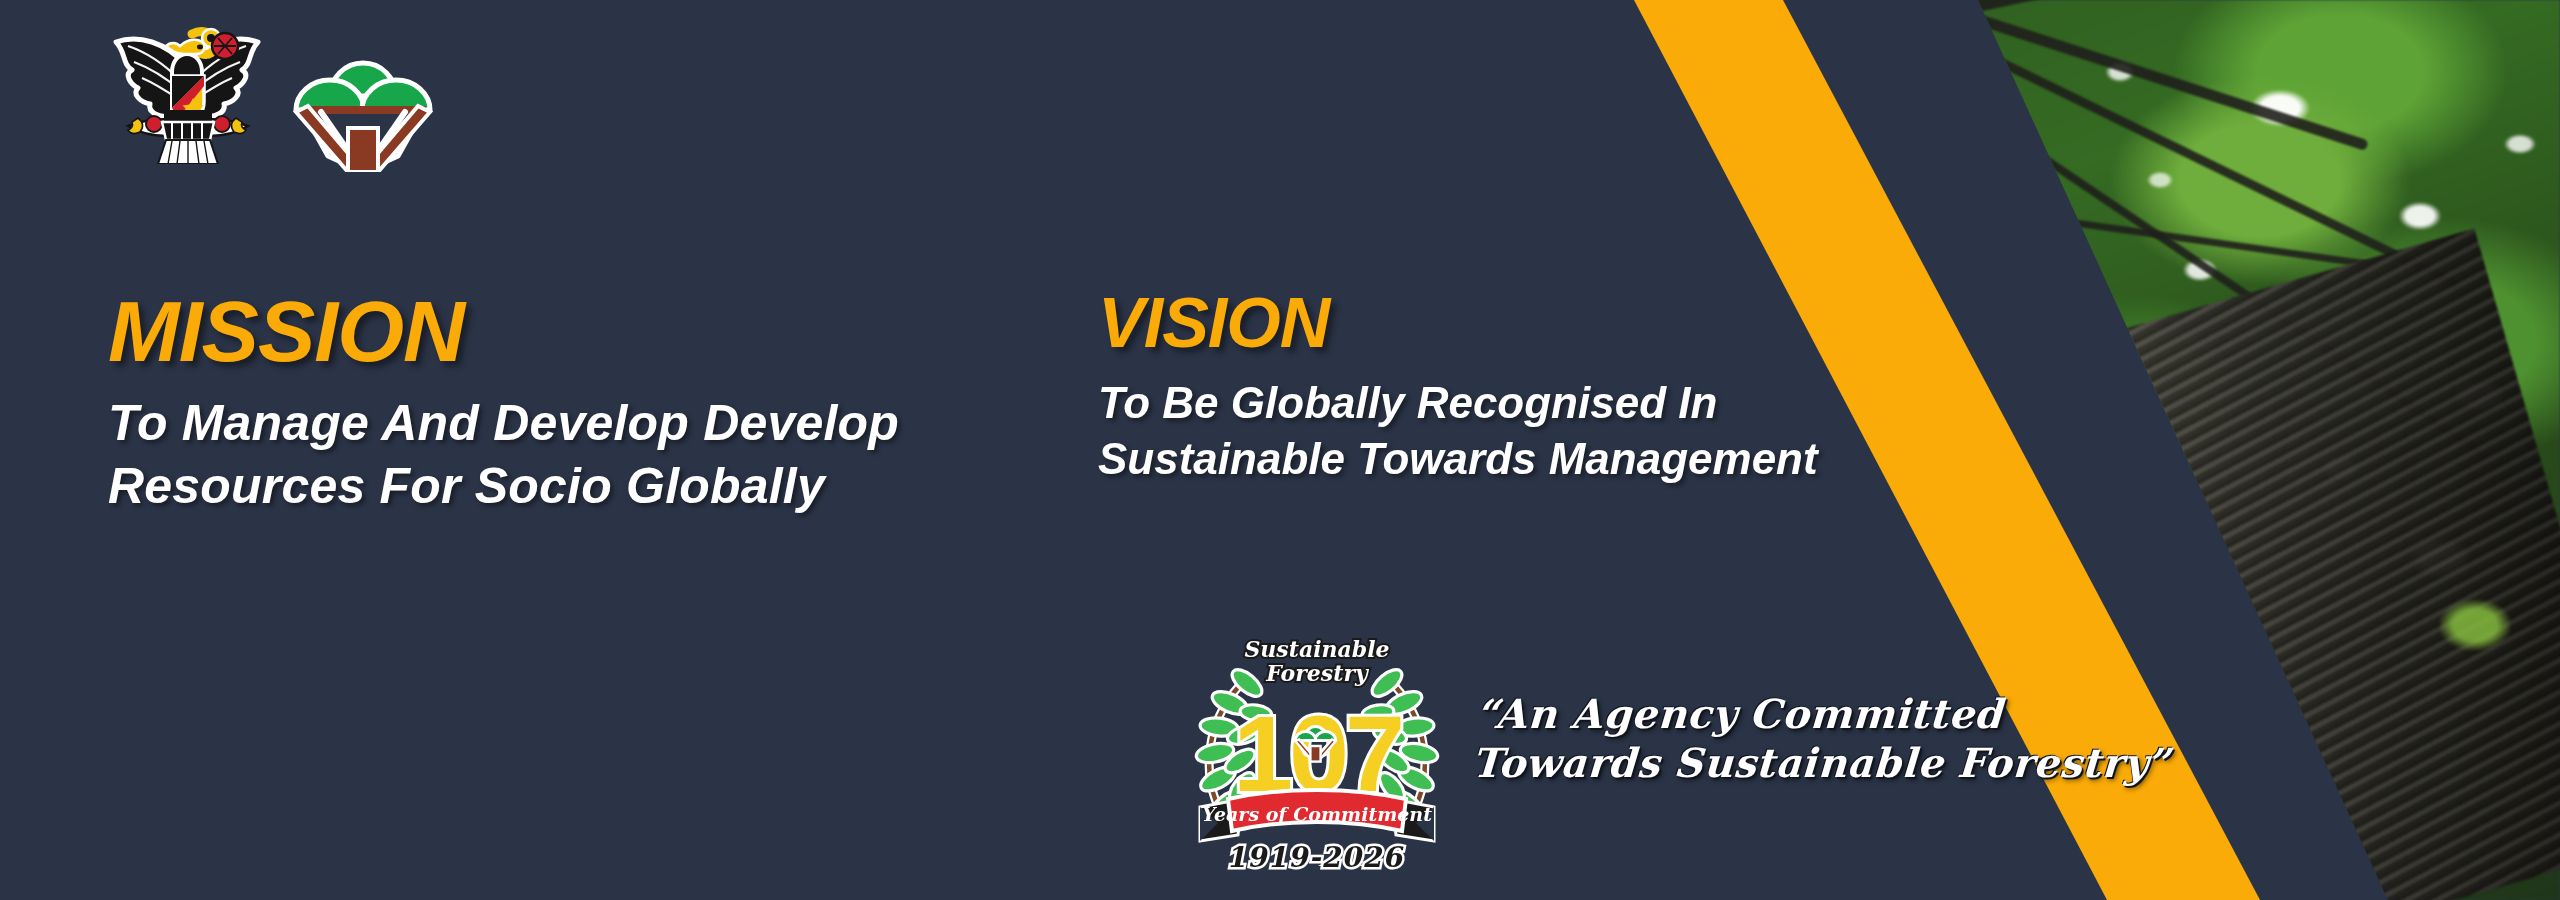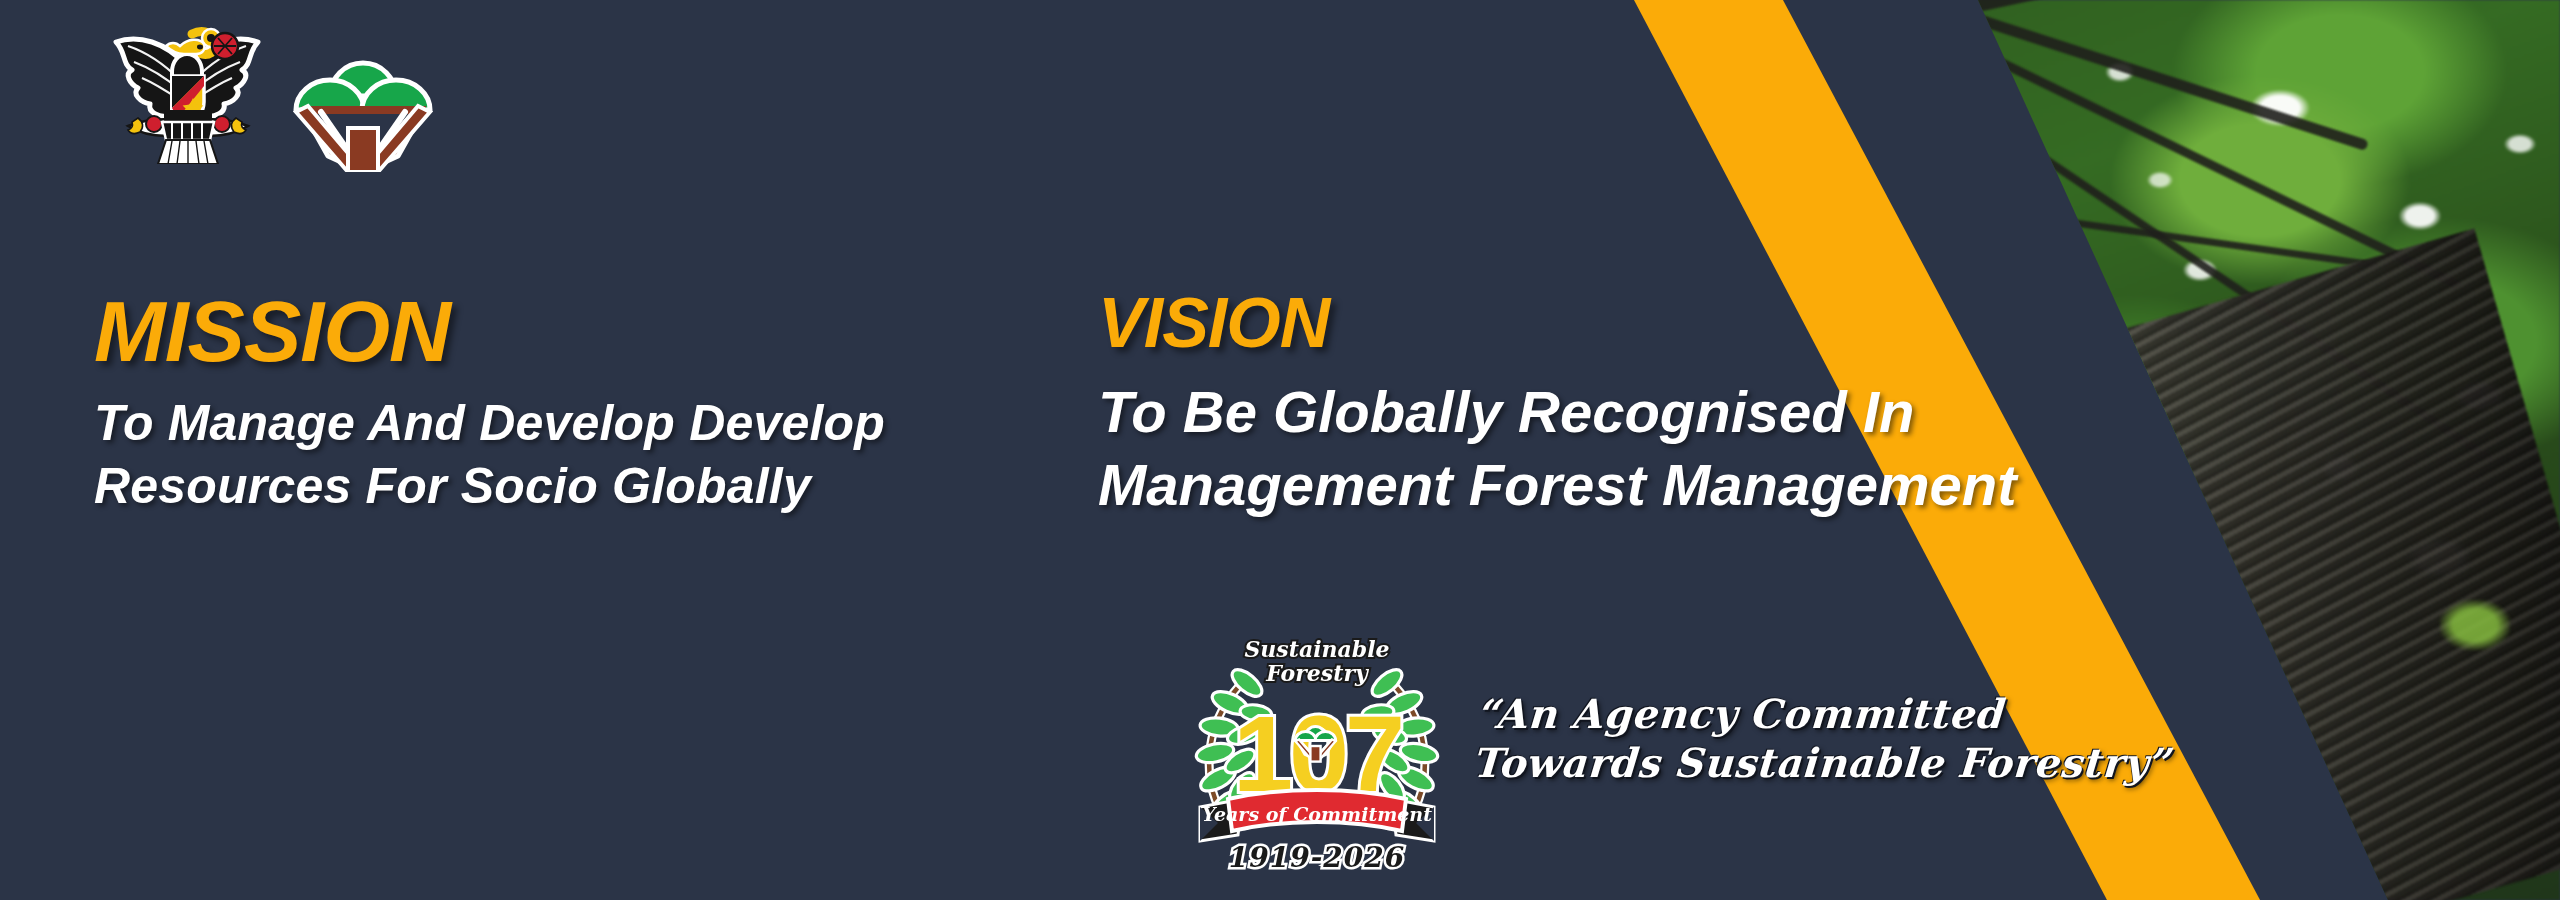--- a/index.html
+++ b/index.html
@@ -91,21 +91,21 @@
 
   
   .logos{
     position:absolute; left:92px; top:14px;
     width:400px; height:158px;
   }
   .crest{ position:absolute; left:0; top:0; }
   .dept-logo{ position:absolute; left:196px; top:24px; }
 
   
-  .mission-block{ position:absolute; left:94px; top:288px; width:880px; }
+  .mission-block{ position:absolute; left:108px; top:288px; width:880px; }
   .vision-block{ position:absolute; left:1098px; top:288px; width:1000px; }
 
   .kicker{
     font-size:86px;
     font-weight:bold;
     font-style:italic;
     color:#fbab08;
     letter-spacing:-1px;
     line-height:1.02;
     text-shadow:5px 5px 6px rgba(0,0,0,.45);
@@ -115,21 +115,21 @@
     font-size:50px;
     font-weight:bold;
     font-style:italic;
     color:#ffffff;
     line-height:1.26;
     white-space:nowrap;
     text-shadow:3px 3px 5px rgba(0,0,0,.48);
   }
   .mission-block .body-line{ font-stretch:condensed; letter-spacing:.2px; }
   .vision-block .kicker{ font-size:70px; }
-  .vision-block .body-line{ font-size:58px; }
+  .vision-block .body-line{ font-size:44px; }
   .mission-block .lines{ margin-top:16px; }
   .vision-block .lines{ margin-top:16px; }
 
   
   .anniv{
     position:absolute;
     left:1192px; top:623px;
     width:250px; height:258px;
   }
   .anniv svg{ display:block; }
@@ -255,21 +255,21 @@
     <div class="lines">
       <div class="body-line">To Manage And Develop Develop</div>
       <div class="body-line">Resources For Socio Globally</div>
     </div>
   </div>
 
   <div class="vision-block">
     <div class="kicker">VISION</div>
     <div class="lines">
       <div class="body-line">To Be Globally Recognised In</div>
-      <div class="body-line">Management Forest Management</div>
+      <div class="body-line">Sustainable Towards Management</div>
     </div>
   </div>
 
   <div class="anniv">
     <svg width="250" height="258" viewBox="0 0 250 258">
 
       <g>
 
         <path d="M42 208 C6 166 10 104 48 62" fill="none" stroke="#ffffff" stroke-width="9" stroke-linecap="round"></path>
         <path d="M42 208 C6 166 10 104 48 62" fill="none" stroke="#7c4a27" stroke-width="4.5" stroke-linecap="round"></path>

